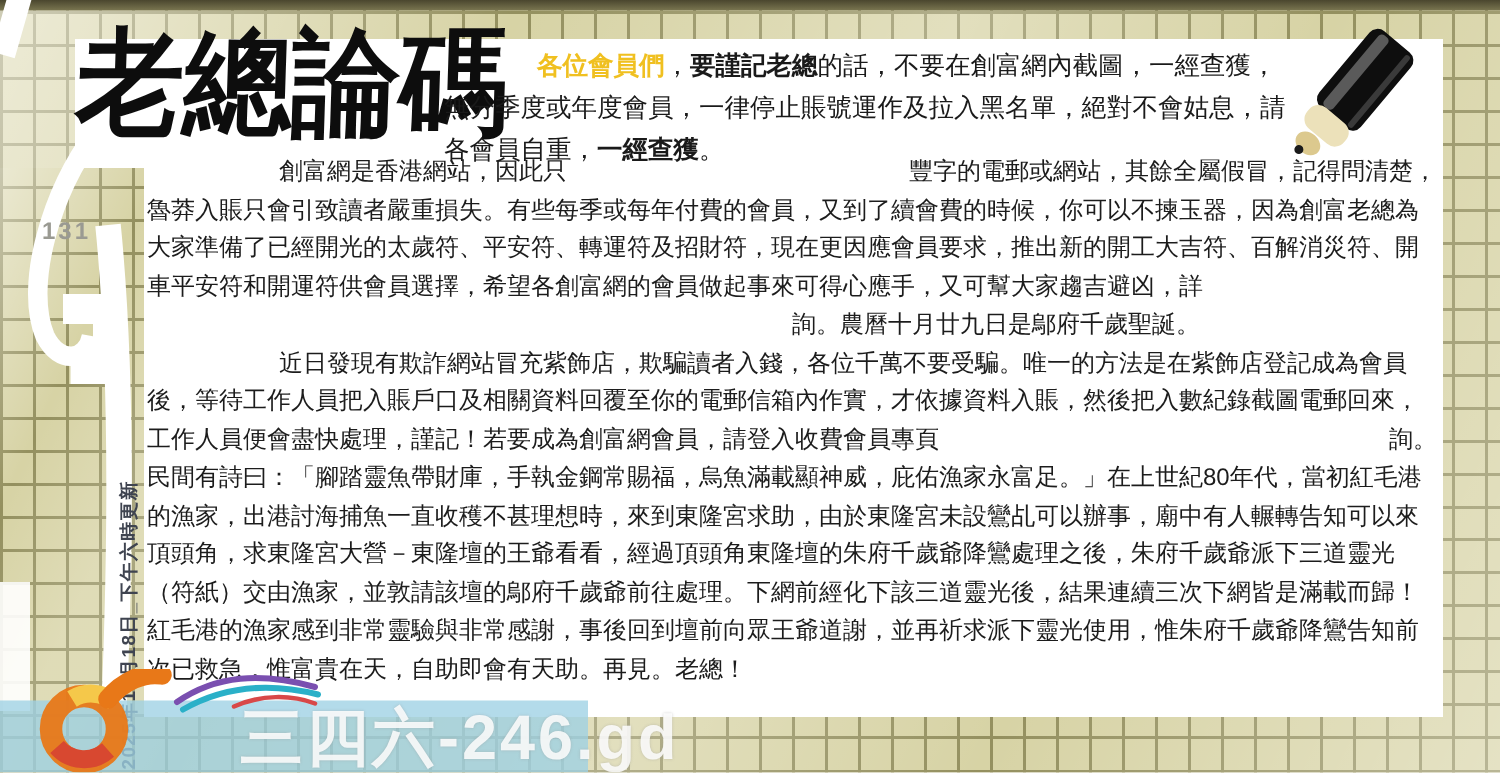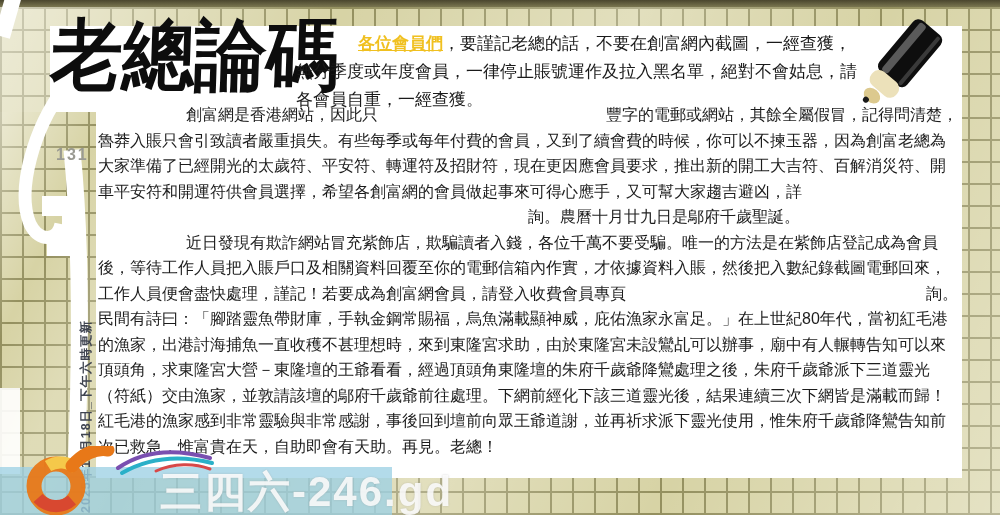--- a/index.html
+++ b/index.html
@@ -14,26 +14,26 @@
   .top-edge{position:absolute;left:0;top:0;width:1000px;height:7px;background:linear-gradient(#4a462e,#7a7650);}
   .content-box{position:absolute;left:50px;top:26px;width:912px;height:452px;background:#ffffff;}
   .sidebar{position:absolute;left:0;top:112px;width:96px;height:366px;
     background-color:#d7d3a5;
     background-image:
       linear-gradient(115deg, rgba(255,255,255,.5) 0%, rgba(255,255,255,0) 40%, rgba(255,255,255,.2) 70%),
       repeating-linear-gradient(0deg,#94905f 0 2px, transparent 2px 22px),
       repeating-linear-gradient(90deg,#94905f 0 2px, transparent 2px 22px);
   }
   .deco-glyph{position:absolute;left:0;top:0;width:130px;height:478px;pointer-events:none;}
-  .issue-number{position:absolute;left:28px;top:146px;font-size:16px;letter-spacing:2px;color:#9a9a92;font-weight:bold;margin-left:28px;}
+  .issue-number{position:absolute;left:28px;top:146px;font-size:16px;letter-spacing:2px;color:#9a9a92;font-weight:bold;}
   .page-title{position:absolute;left:52px;top:16px;width:270px;font-family:"DejaVu Serif","Liberation Serif",serif;
     font-size:72px;font-weight:900;color:#0d0d0d;letter-spacing:0px;line-height:1;transform:scaleY(1.08) skewX(-2deg);transform-origin:left top;white-space:nowrap;}
   .notice{position:absolute;left:296px;top:30px;width:568px;font-size:17px;line-height:28px;color:#1a1a1a;text-indent:62px;}
-  .notice .hl{color:#f0c020;font-weight:bold;text-decoration:underline;}
-  .notice b{font-weight:normal;}
+  .notice .hl{color:#f0c020;font-weight:bold;}
+  .notice b{font-weight:bold;}
   .body-text{position:absolute;left:98px;top:102px;width:860px;font-size:16px;line-height:25.5px;color:#1c1c1c;}
   .body-text p{margin:0;text-indent:88px;}
   .gap{display:inline-block;height:1px;}
   .gap-a{width:228px;} .gap-b{width:430px;} .gap-c{width:300px;}
   .lead-b{font-weight:normal;}
   .update-note{position:absolute;left:78px;top:513px;transform:rotate(-90deg);transform-origin:0 0;
     font-size:12.5px;font-weight:bold;color:#3f4450;white-space:nowrap;letter-spacing:1px;}
   .pen-wrap{position:absolute;left:842px;top:16px;width:120px;height:110px;}
   .bottom-bar{position:absolute;left:0;top:467px;width:392px;height:48px;background:rgba(158,209,228,.78);}
   .logo-wrap{position:absolute;left:10px;top:446px;width:112px;height:69px;}

